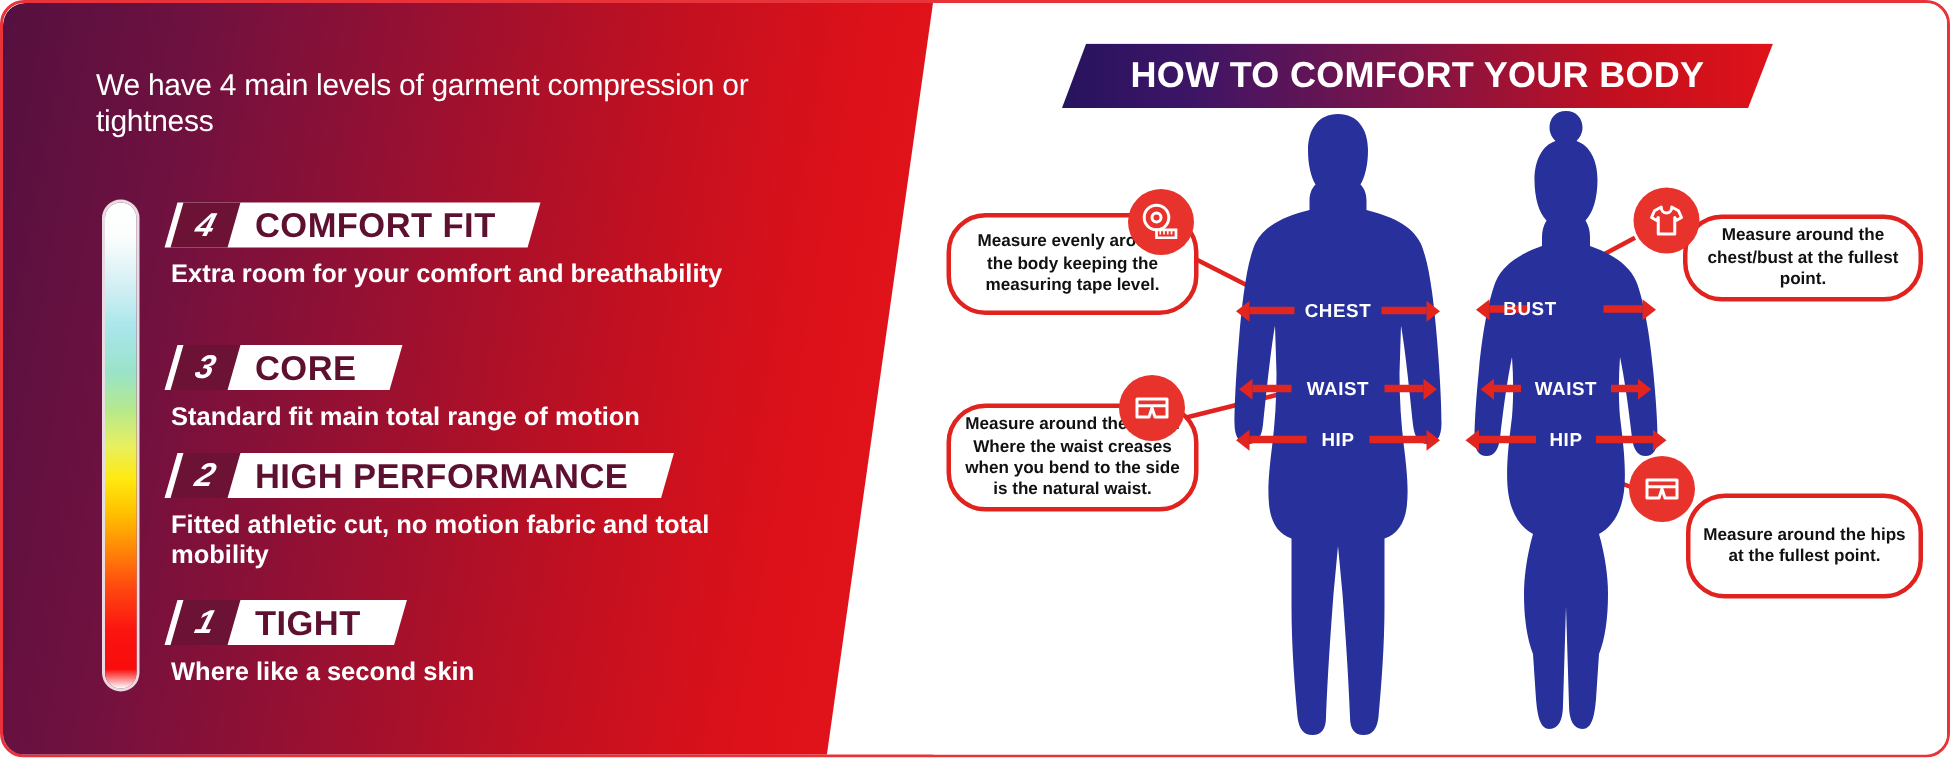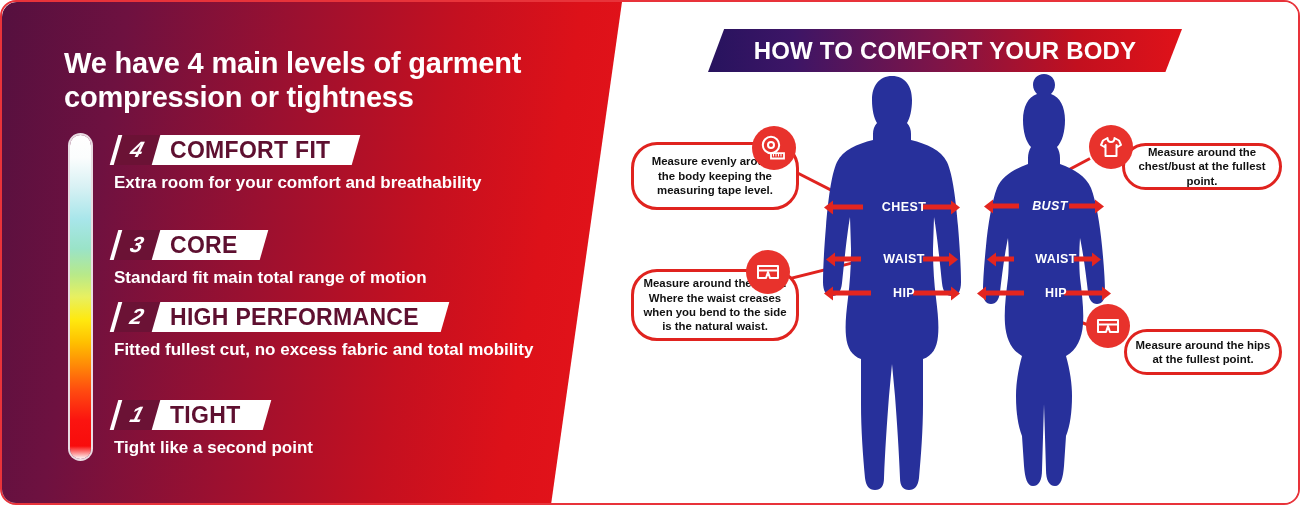--- a/index.html
+++ b/index.html
@@ -28,22 +28,22 @@
     clip-path: polygon(0 0, 100% 0, 88.5% 100%, 0 100%);
     border-top-left-radius: 15px;
     border-bottom-left-radius: 15px;
     overflow: hidden;
   }
   #left-headline {
     position: absolute;
     left: 62px; top: 44px;
     width: 470px;
     color: #ffffff;
-    font-size: 29px;
-    font-weight: bold;
+    font-size: 20px;
+    font-weight: normal;
     line-height: 1.18;
     letter-spacing: -0.2px;
   }
 
   
   #gradient-bar {
     position: absolute;
     left: 68px; top: 133px;
     width: 21px; height: 324px;
     border-radius: 11px;
@@ -169,21 +169,20 @@
   
   .silhouette { position: absolute; }
   .meas-label {
     position: absolute;
     color: #ffffff;
     font-size: 12.5px;
     font-weight: bold;
     letter-spacing: 0.4px;
     white-space: nowrap;
     transform: translate(-50%, -50%);
-    margin-left: 12px;
   }
   .arrow-row {
     position: absolute;
     transform: translate(-50%, -50%);
     display: flex;
     align-items: center;
     justify-content: space-between;
   }
   .arrow {
     position: relative;
@@ -232,29 +231,29 @@
         <div class="level-name">CORE</div>
       </div>
       <div class="level-desc">Standard fit main total range of motion</div>
     </div>
 
     <div class="level-block" style="top:300px;">
       <div class="level-badge">
         <div class="level-num">2</div>
         <div class="level-name">HIGH PERFORMANCE</div>
       </div>
-      <div class="level-desc">Fitted fullest cut, no excess fabric and total mobility</div>
+      <div class="level-desc">Fitted athletic cut, no motion fabric and total mobility</div>
     </div>
 
     <div class="level-block" style="top:398px;">
       <div class="level-badge">
         <div class="level-num">1</div>
         <div class="level-name">TIGHT</div>
       </div>
-      <div class="level-desc">Tight like a second point</div>
+      <div class="level-desc">Where like a second skin</div>
     </div>
   </div>
 
   <div id="right-panel">
 
     <div id="measure-banner">
       <span id="measure-banner-title">HOW TO COMFORT YOUR BODY</span>
     </div>
 
     <div class="connector" style="left:153px; top:158px; width:96px; transform: rotate(27deg);"></div>
@@ -369,21 +368,21 @@
         C88 68 91 58 91 46
         C91 33 86 23 77 20
         C79 18 81 15 81 11
         C81 5 77 0 70 0 Z"></path>
     </svg>
 
     <div class="arrow-row" style="left:422px; top:204px; width:102px;">
       <span class="arrow left" style="width:26px;"></span>
       <span class="arrow right" style="width:26px;"></span>
     </div>
-    <div class="meas-label" style="left:416px; top:204px;font-style:italic;">BUST</div>
+    <div class="meas-label" style="left:398px; top:204px;">BUST</div>
 
     <div class="arrow-row" style="left:422px; top:257px; width:96px;">
       <span class="arrow left" style="width:18px;"></span>
       <span class="arrow right" style="width:18px;"></span>
     </div>
     <div class="meas-label" style="left:422px; top:257px;">WAIST</div>
 
     <div class="arrow-row" style="left:422px; top:291px; width:116px;">
       <span class="arrow left" style="width:38px;"></span>
       <span class="arrow right" style="width:38px;"></span>
@@ -401,29 +400,29 @@
     </div>
 
     <div class="callout" style="left:9px; top:267px; width:168px; height:72px;">Measure around the waist. Where the waist creases when you bend to the side is the natural waist.</div>
     <div class="badge" style="left:124px; top:248px;">
       <svg width="26" height="26" viewBox="0 0 26 26">
         <path d="M3 7 L23 7 L23 19 L15 19 L13 13 L11 19 L3 19 Z" fill="none" stroke="#ffffff" stroke-width="2" stroke-linejoin="round"></path>
         <path d="M3 11.5 L23 11.5" stroke="#ffffff" stroke-width="2"></path>
       </svg>
     </div>
 
-    <div class="callout" style="left:500px; top:141px; width:160px; height:47px;">Measure around the chest/bust at the fullest point.</div>
+    <div class="callout" style="left:500px; top:141px; width:160px; height:58px;">Measure around the chest/bust at the fullest point.</div>
     <div class="badge" style="left:467px; top:123px;">
       <svg width="26" height="26" viewBox="0 0 26 26">
         <path d="M9.5 4 L5 6.5 L3 11 L6.5 13 L7.5 11 L7.5 22 L18.5 22 L18.5 11 L19.5 13 L23 11 L21 6.5 L16.5 4
                  C16.5 6.6 14.8 8 13 8 C11.2 8 9.5 6.6 9.5 4 Z" fill="none" stroke="#ffffff" stroke-width="2" stroke-linejoin="round"></path>
       </svg>
     </div>
 
-    <div class="callout" style="left:502px; top:327px; width:158px; height:46px;">Measure around the hips at the fullest point.</div>
+    <div class="callout" style="left:502px; top:327px; width:158px; height:70px;">Measure around the hips at the fullest point.</div>
     <div class="badge" style="left:464px; top:302px;">
       <svg width="26" height="26" viewBox="0 0 26 26">
         <path d="M3 7 L23 7 L23 19 L15 19 L13 13 L11 19 L3 19 Z" fill="none" stroke="#ffffff" stroke-width="2" stroke-linejoin="round"></path>
         <path d="M3 11.5 L23 11.5" stroke="#ffffff" stroke-width="2"></path>
       </svg>
     </div>
 
   </div>
 </div>
 

